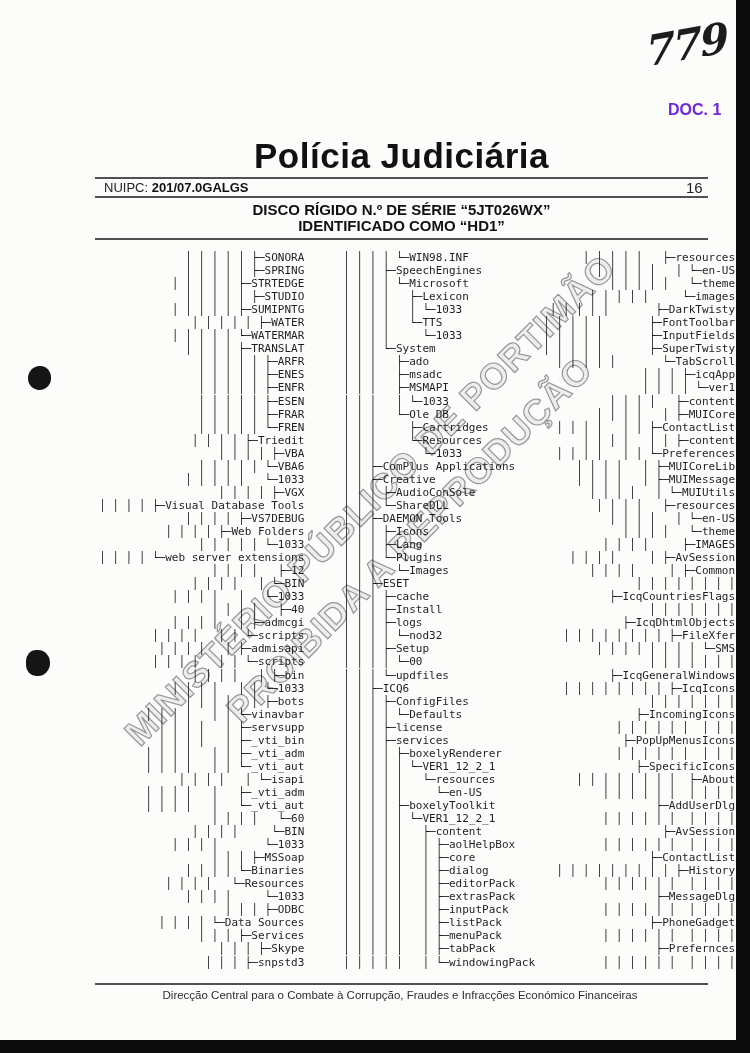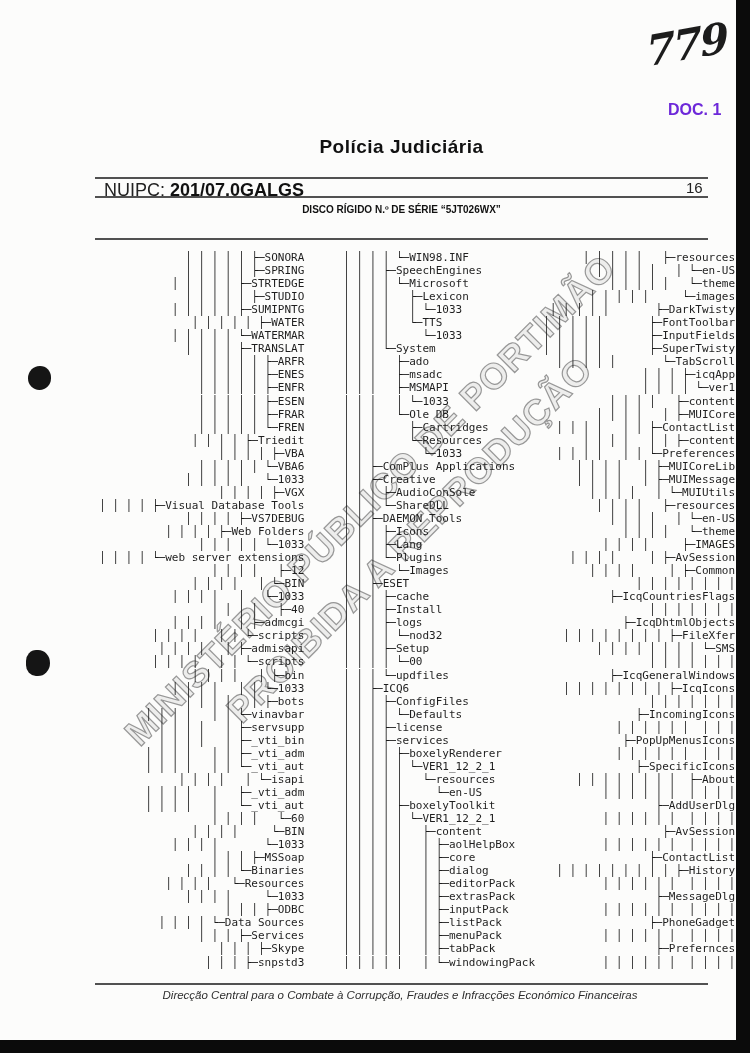--- a/index.html
+++ b/index.html
@@ -16,51 +16,51 @@
   .hole-1{left:28px;top:366px;width:23px;height:24px;border-radius:52% 48% 50% 50%;}
   .hole-2{left:26px;top:650px;width:24px;height:26px;border-radius:46% 54% 55% 45%;}
 
   .handwritten{position:absolute;left:646px;top:20px;font-family:"DejaVu Serif",serif;
        font-style:italic;font-size:42px;font-weight:bold;color:#1c1c1c;
        transform:rotate(-10deg) skewX(-6deg);letter-spacing:-2px;}
 
   .doc-label{position:absolute;left:668px;top:101px;font-size:16px;font-weight:bold;color:#6d28d9;}
 
   .title{position:absolute;left:95px;top:136px;width:613px;text-align:center;
-       font-size:19px;font-weight:bold;letter-spacing:.5px;color:#111;}
+       font-size:35px;font-weight:bold;letter-spacing:.5px;color:#111;}
 
   .rule{position:absolute;height:2px;background:#2b2b2b;opacity:.82;}
   .rule-1{left:95px;top:177px;width:613px;}
   .rule-2{left:95px;top:196px;width:613px;}
   .rule-3{left:95px;top:238px;width:613px;}
   .rule-footer{left:95px;top:983px;width:613px;}
 
-  .nuipc{position:absolute;left:104px;top:180px;font-size:18px;color:#222;}
+  .nuipc{position:absolute;left:104px;top:180px;font-size:13px;color:#222;}
   .nuipc b{font-weight:bold;color:#111;}
   .page-number{position:absolute;left:686px;top:179px;font-size:15px;color:#222;}
 
   .subtitle{position:absolute;left:95px;top:202px;width:613px;text-align:center;
-       font-size:10px;font-weight:bold;line-height:16px;color:#111;}
+       font-size:15px;font-weight:bold;line-height:16px;color:#111;}
 
   
   .tree{position:absolute;font-family:"DejaVu Sans Mono",monospace;font-size:11px;
        line-height:13.05px;white-space:pre;color:#1e1e1e;margin:0;}
   .tree-col1{left:99px;top:251px;text-align:right;}
   .tree-col2{left:330px;top:251px;margin-left:13px;}
   .tree-col3{left:543px;top:251px;text-align:right;}
 
   
   .watermark{position:absolute;left:80px;top:300px;width:620px;height:440px;
        display:flex;flex-direction:column;align-items:center;justify-content:center;
        gap:14px;transform:rotate(-45deg);pointer-events:none;}
   .watermark div{font-size:36px;font-weight:bold;letter-spacing:1px;white-space:nowrap;
        color:rgba(160,160,160,0.16);-webkit-text-stroke:1.2px rgba(120,120,120,0.75);}
 
   .footer{position:absolute;left:75px;top:988px;width:650px;text-align:center;
-       font-size:11.5px;font-style:italic;line-height:14.5px;color:#2e2e2e;}
+       font-size:11.5px;line-height:14.5px;color:#2e2e2e;}
 </style>
 </head>
 <body>
 
 <div class="page">
 
   <div class="edge-right"></div>
   <div class="edge-bottom"></div>
 
   <div class="hole hole-1"></div>
@@ -75,20 +75,21 @@
   <div class="rule rule-1"></div>
 
   <div class="nuipc"><span>NUIPC:</span> <b>201/07.0GALGS</b></div>
 
   <div class="page-number">16</div>
 
   <div class="rule rule-2"></div>
 
   <div class="subtitle">
     <div>DISCO RÍGIDO N.º DE SÉRIE “5JT026WX”</div>
+    <div>IDENTIFICADO COMO “HD1”</div>
   </div>
 
   <div class="rule rule-3"></div>
 
   <div class="watermark">
     <div>MINISTÉRIO PÚBLICO DE PORTIMÃO</div>
     <div>PROIBIDA A REPRODUÇÃO</div>
   </div>
 
   <pre class="tree tree-col1">│ │ │ │ │ ├─SONORA

